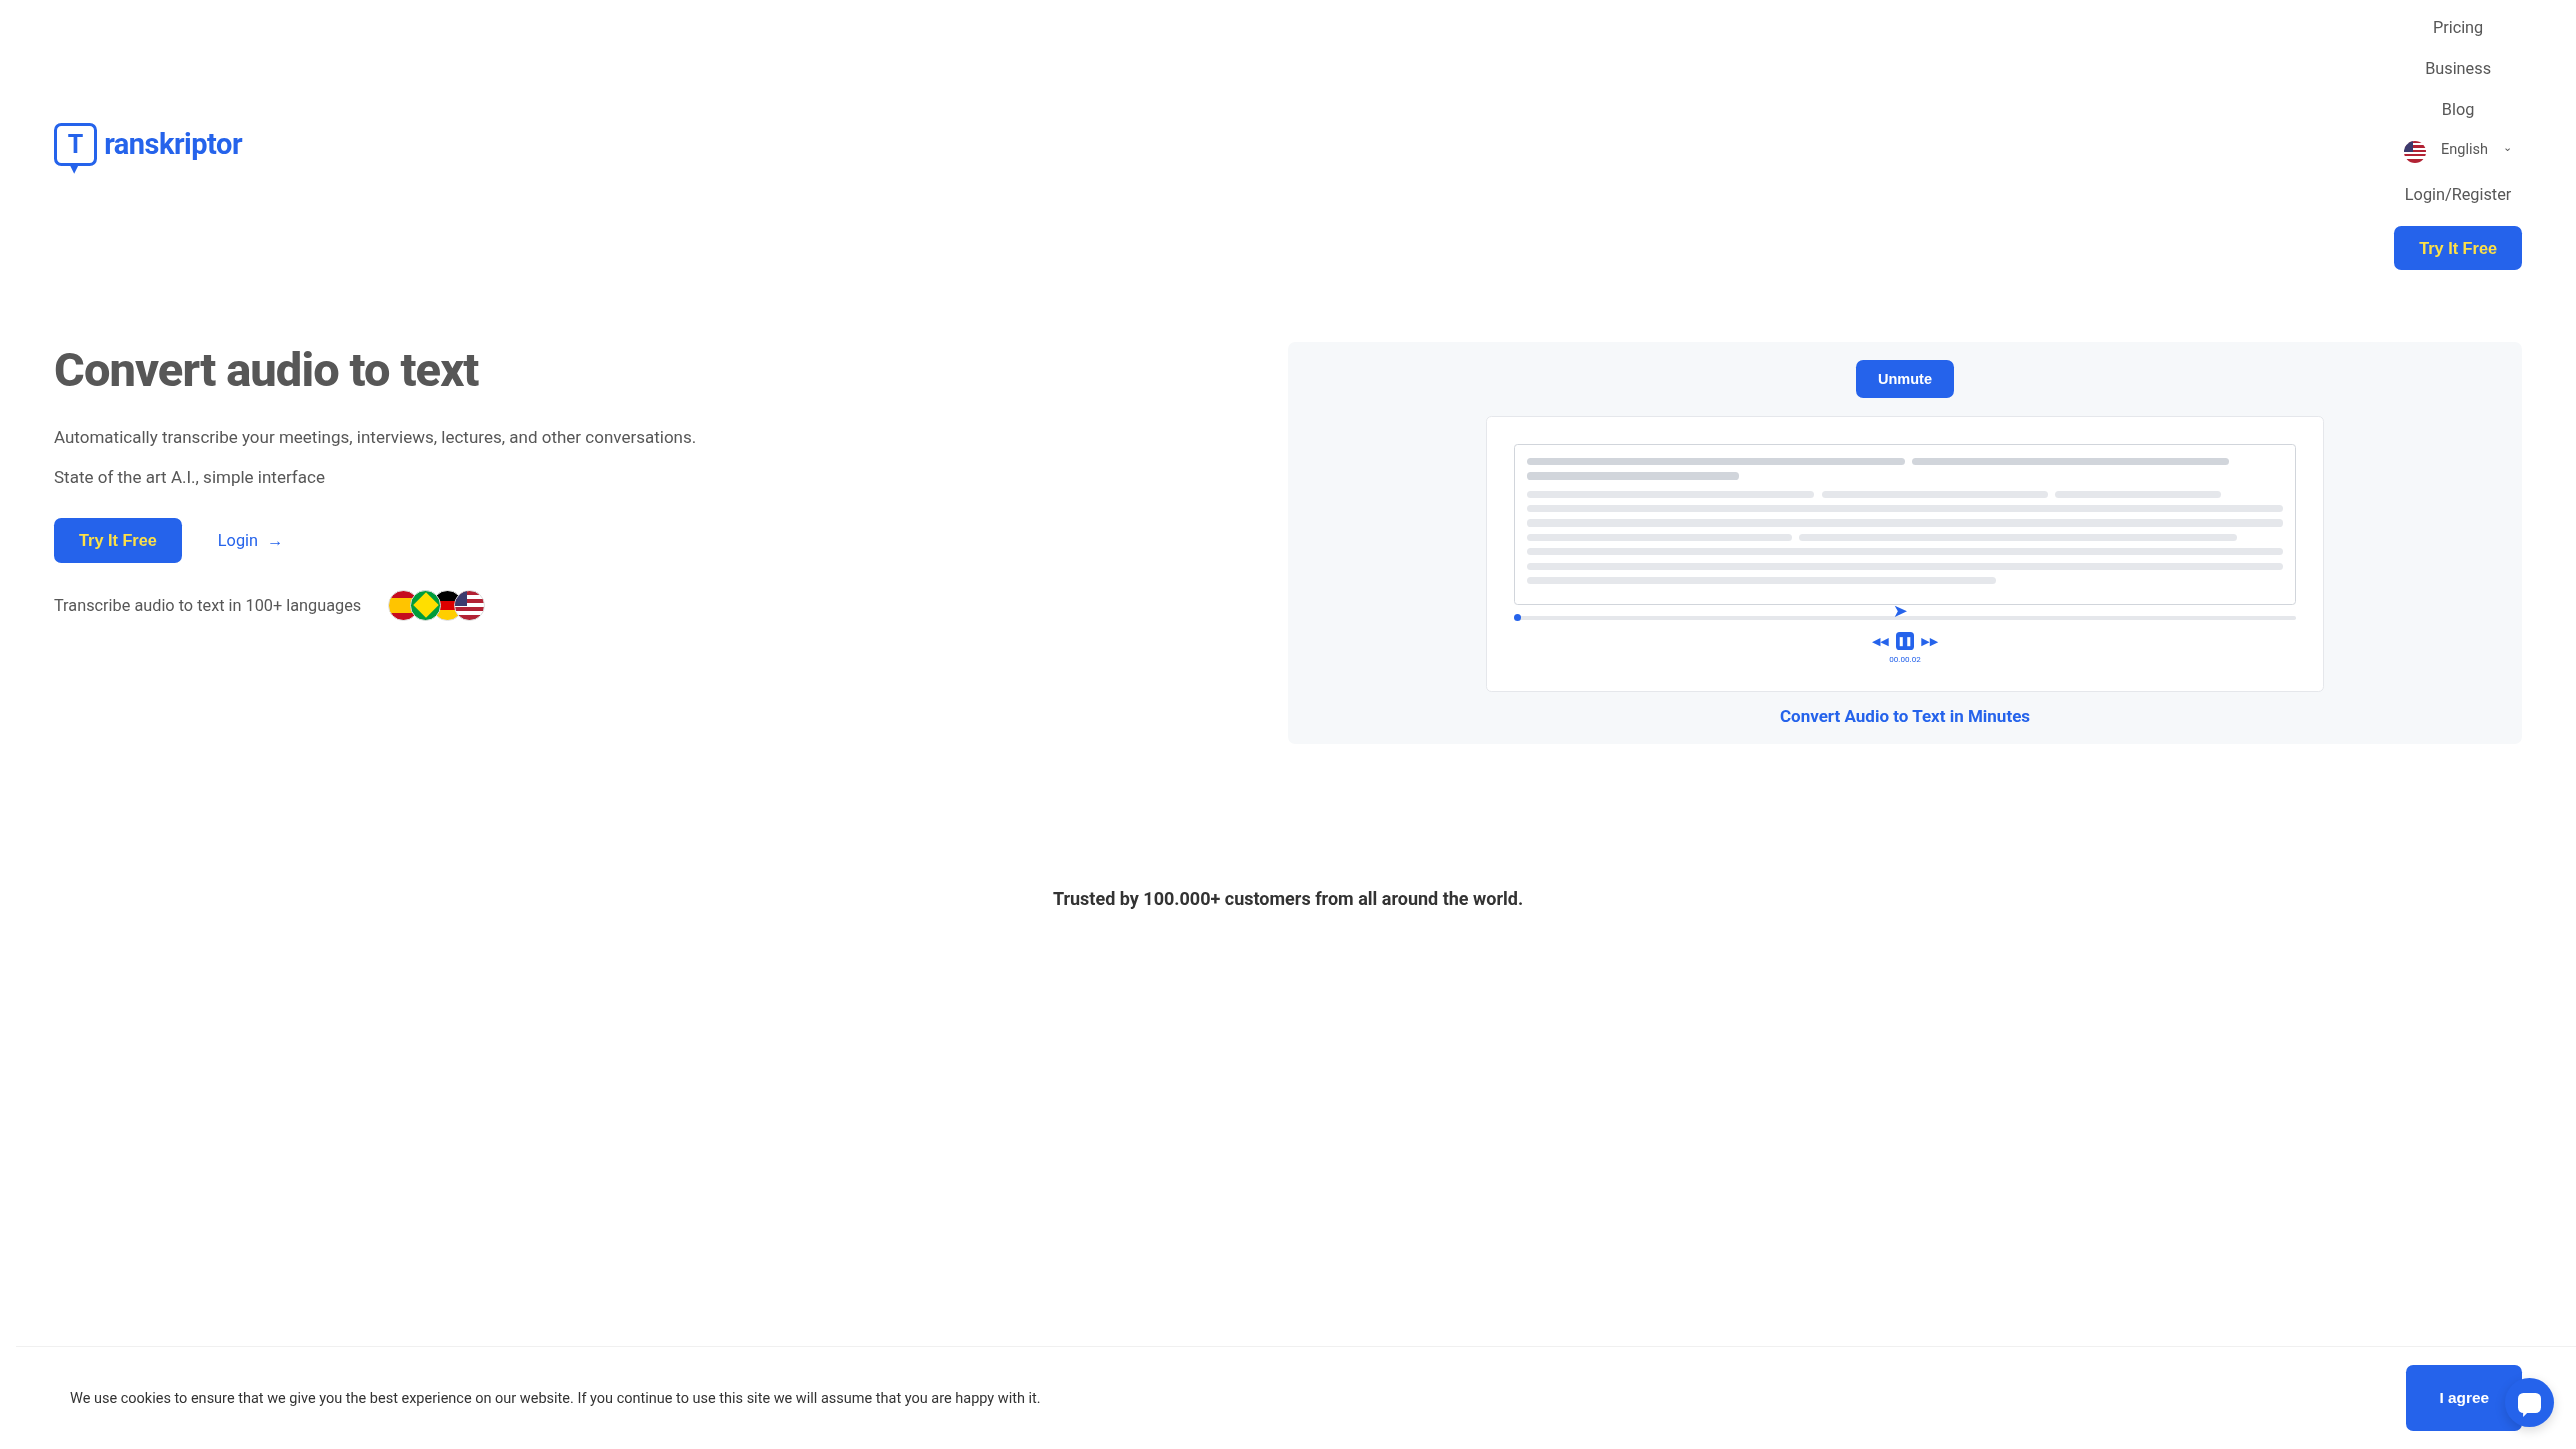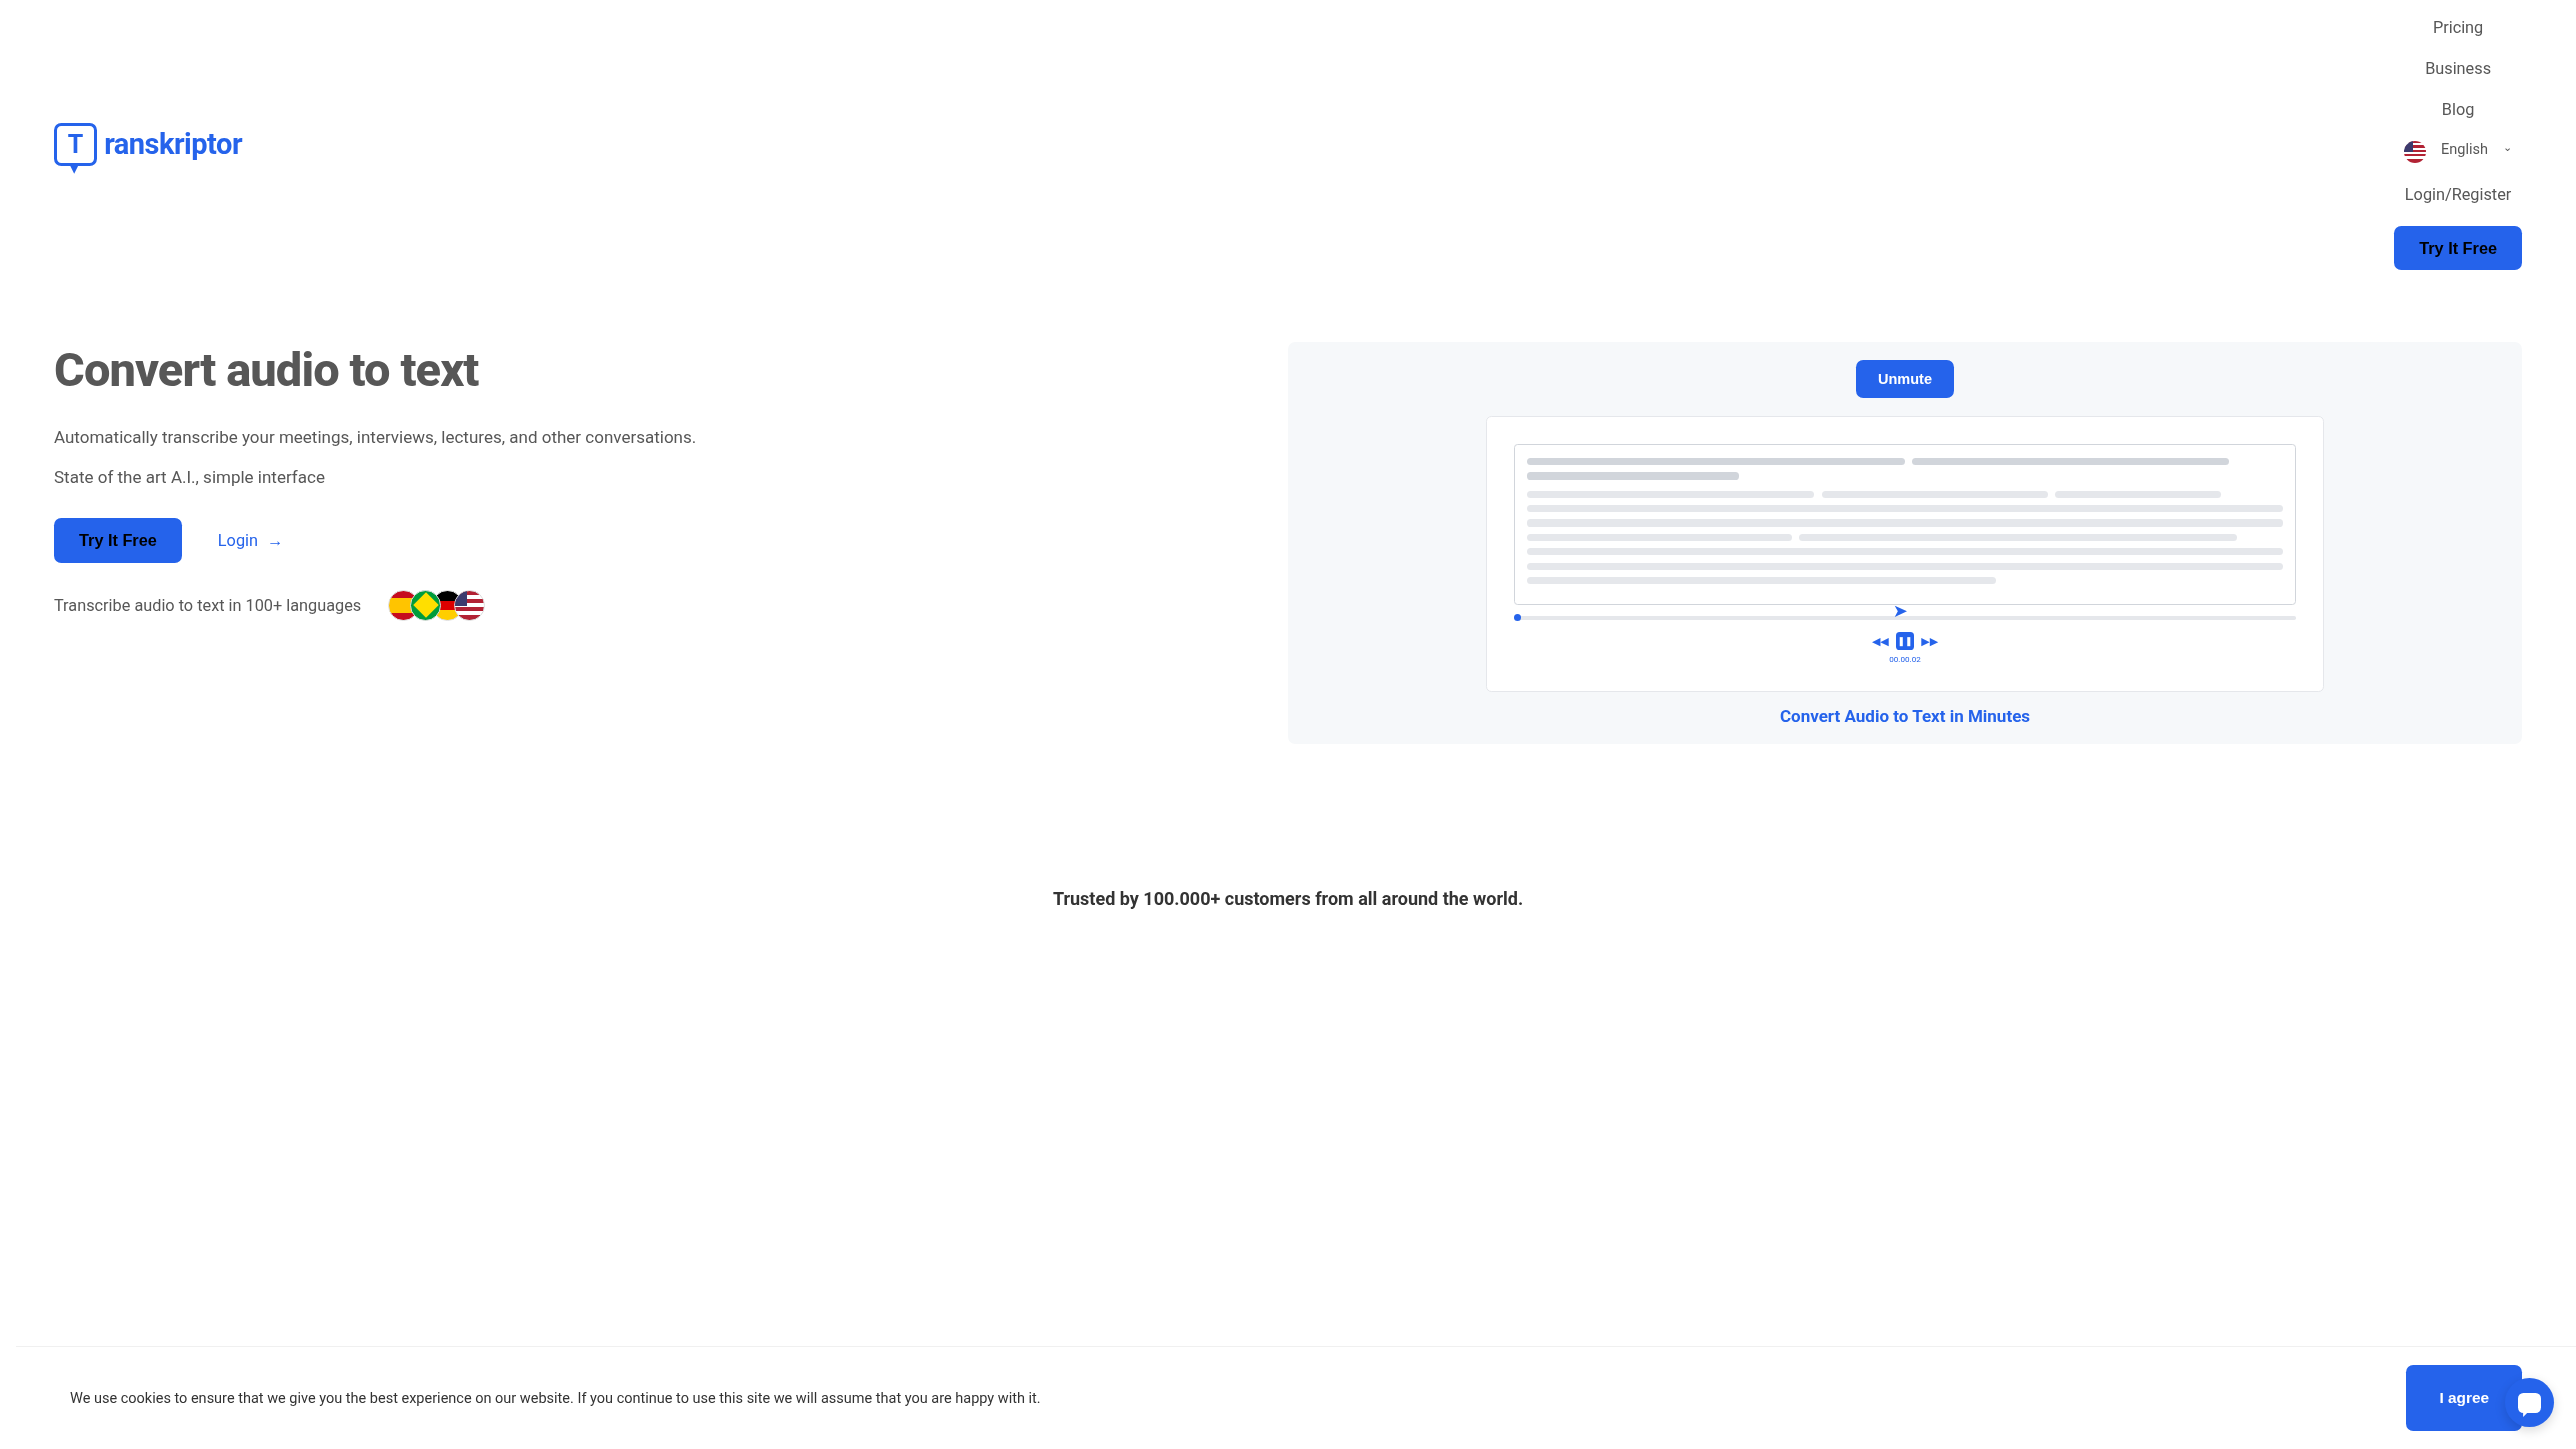--- a/index.html
+++ b/index.html
@@ -11,21 +11,21 @@
     .logo-icon::after { content: ''; position: absolute; bottom: -11px; left: 12.7px; width: 9px; height: 9px; background: #2563eb; clip-path: polygon(0 0, 100% 0, 50% 100%); }
     .logo-text { font-size: 29px; font-weight: 700; color: #2563eb; letter-spacing: -0.5px; }
     
     .nav { display: flex; align-items: center; gap: 22px; flex-direction: column; }
     .nav-link { color: #575757; text-decoration: none; font-size: 16.3px; }
     .lang-select { display: flex; gap: 15px; cursor: pointer; }
     .flag-icon { width: 22px; height: 22px; border-radius: 50%; background: linear-gradient(to bottom, #b22234 0%, #b22234 10%, #fff 10%, #fff 20%, #b22234 20%, #b22234 30%, #fff 30%, #fff 40%, #b22234 40%, #b22234 50%, #fff 50%, #fff 60%, #b22234 60%, #b22234 70%, #fff 70%, #fff 80%, #b22234 80%); position: relative; overflow: hidden; }
     .flag-icon::before { content: ''; position: absolute; top: 0; left: 0; width: 40%; height: 50%; background: #3c3b6e; }
     .chevron { color: #575757; font-size: 11px; }
     
-    .btn-primary { background: #2563eb; color: #000000; border: none; border-radius: 7.2px; padding: 12.7px 25px; font-size: 16.3px; font-weight: 600; cursor: pointer; }
+    .btn-primary { background: #2563eb; color: #fde047; border: none; border-radius: 7.2px; padding: 12.7px 25px; font-size: 16.3px; font-weight: 600; cursor: pointer; }
     
     .hero { display: flex; padding: 54px; gap: 36px; align-items: flex-start; }
     .hero-left { flex: 1; }
     .hero-title { font-size: 47px; font-weight: 800; color: #575757; margin-bottom: 27px; letter-spacing: -0.9px; }
     .hero-desc { font-size: 17px; line-height: 1.6; margin-bottom: 12.7px; }
     .hero-actions { display: flex; align-items: center; gap: 36px; margin-top: 27px; margin-bottom: 27px; }
     .login-link { color: #2563eb; text-decoration: none; font-size: 16.3px; display: flex; align-items: center; gap: 9px; }
     .arrow-icon { font-size: 16.3px; }
     .lang-row { display: flex; align-items: center; gap: 27px; margin-top: 18px; }
     .lang-text { font-size: 16.3px; }

